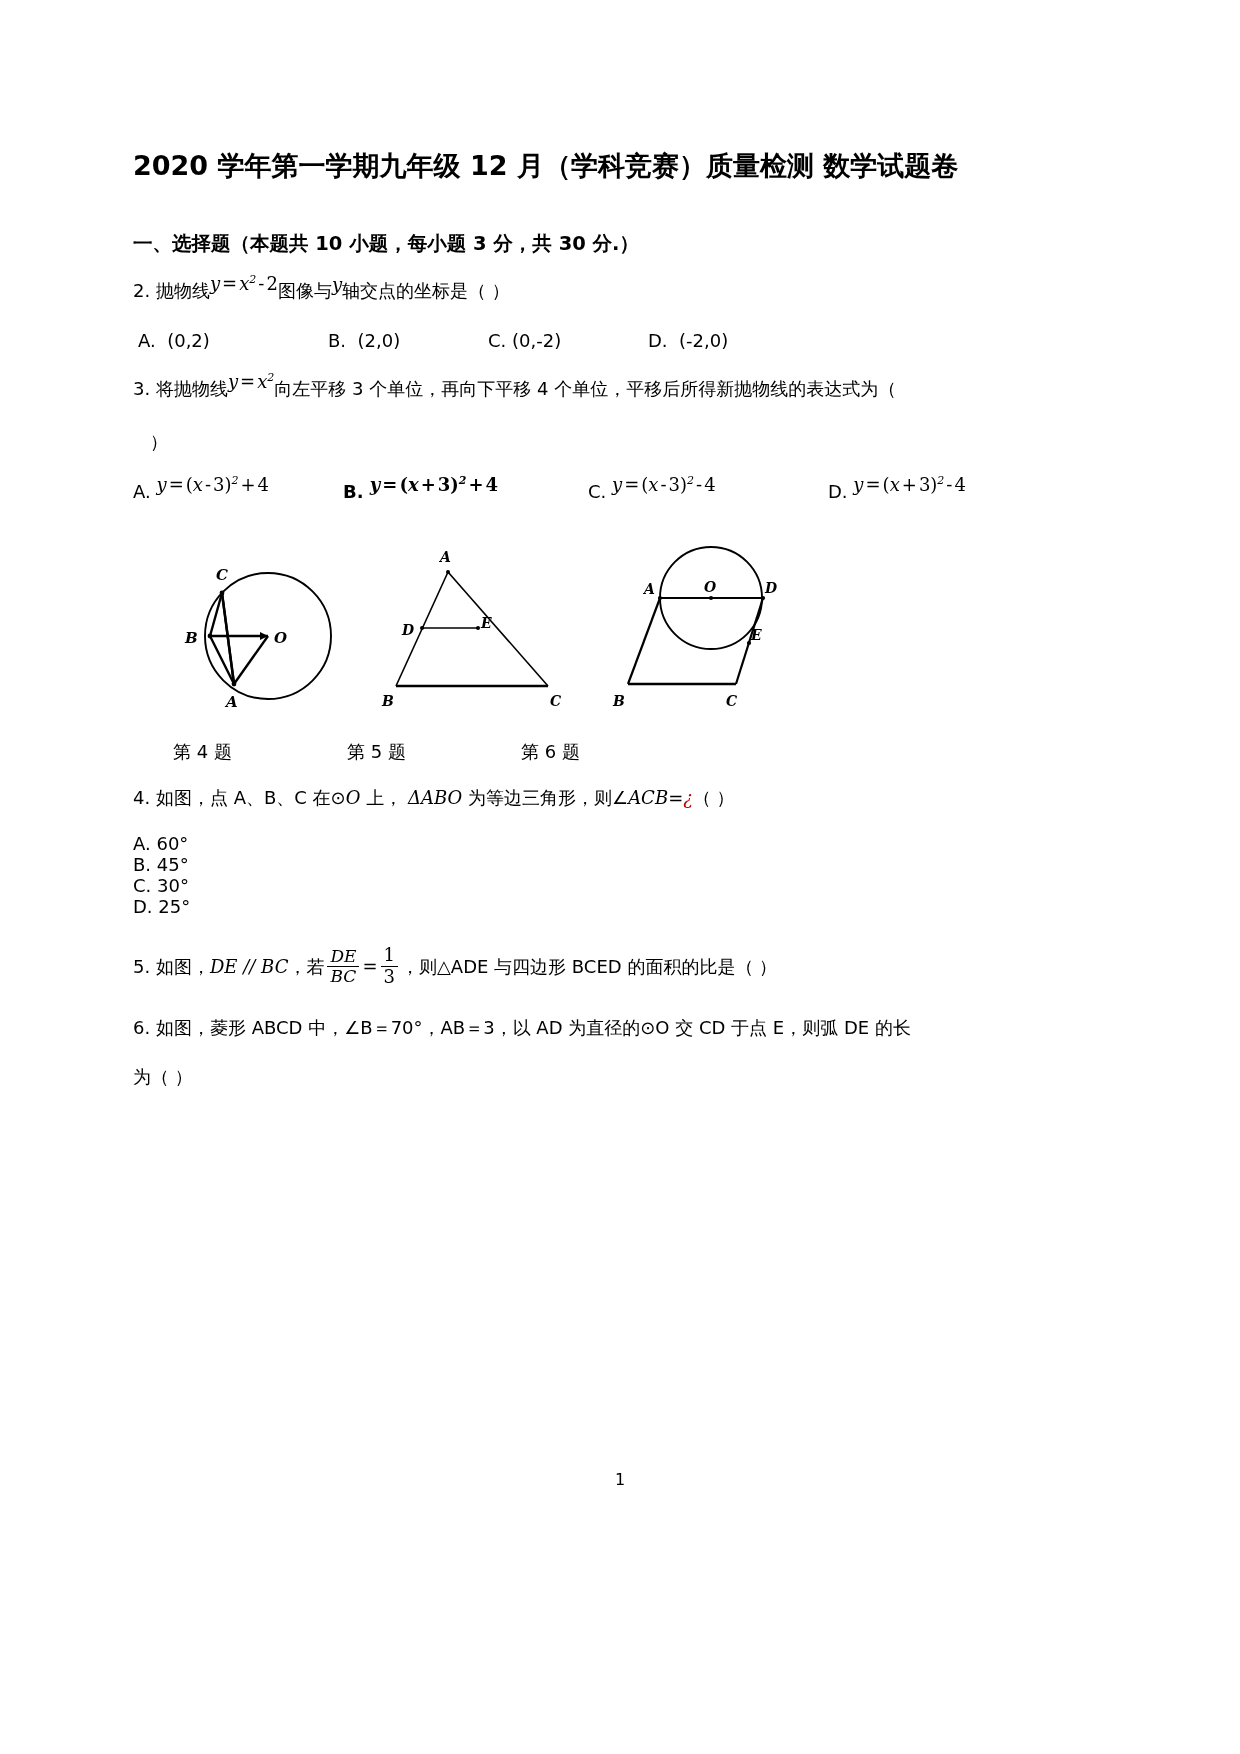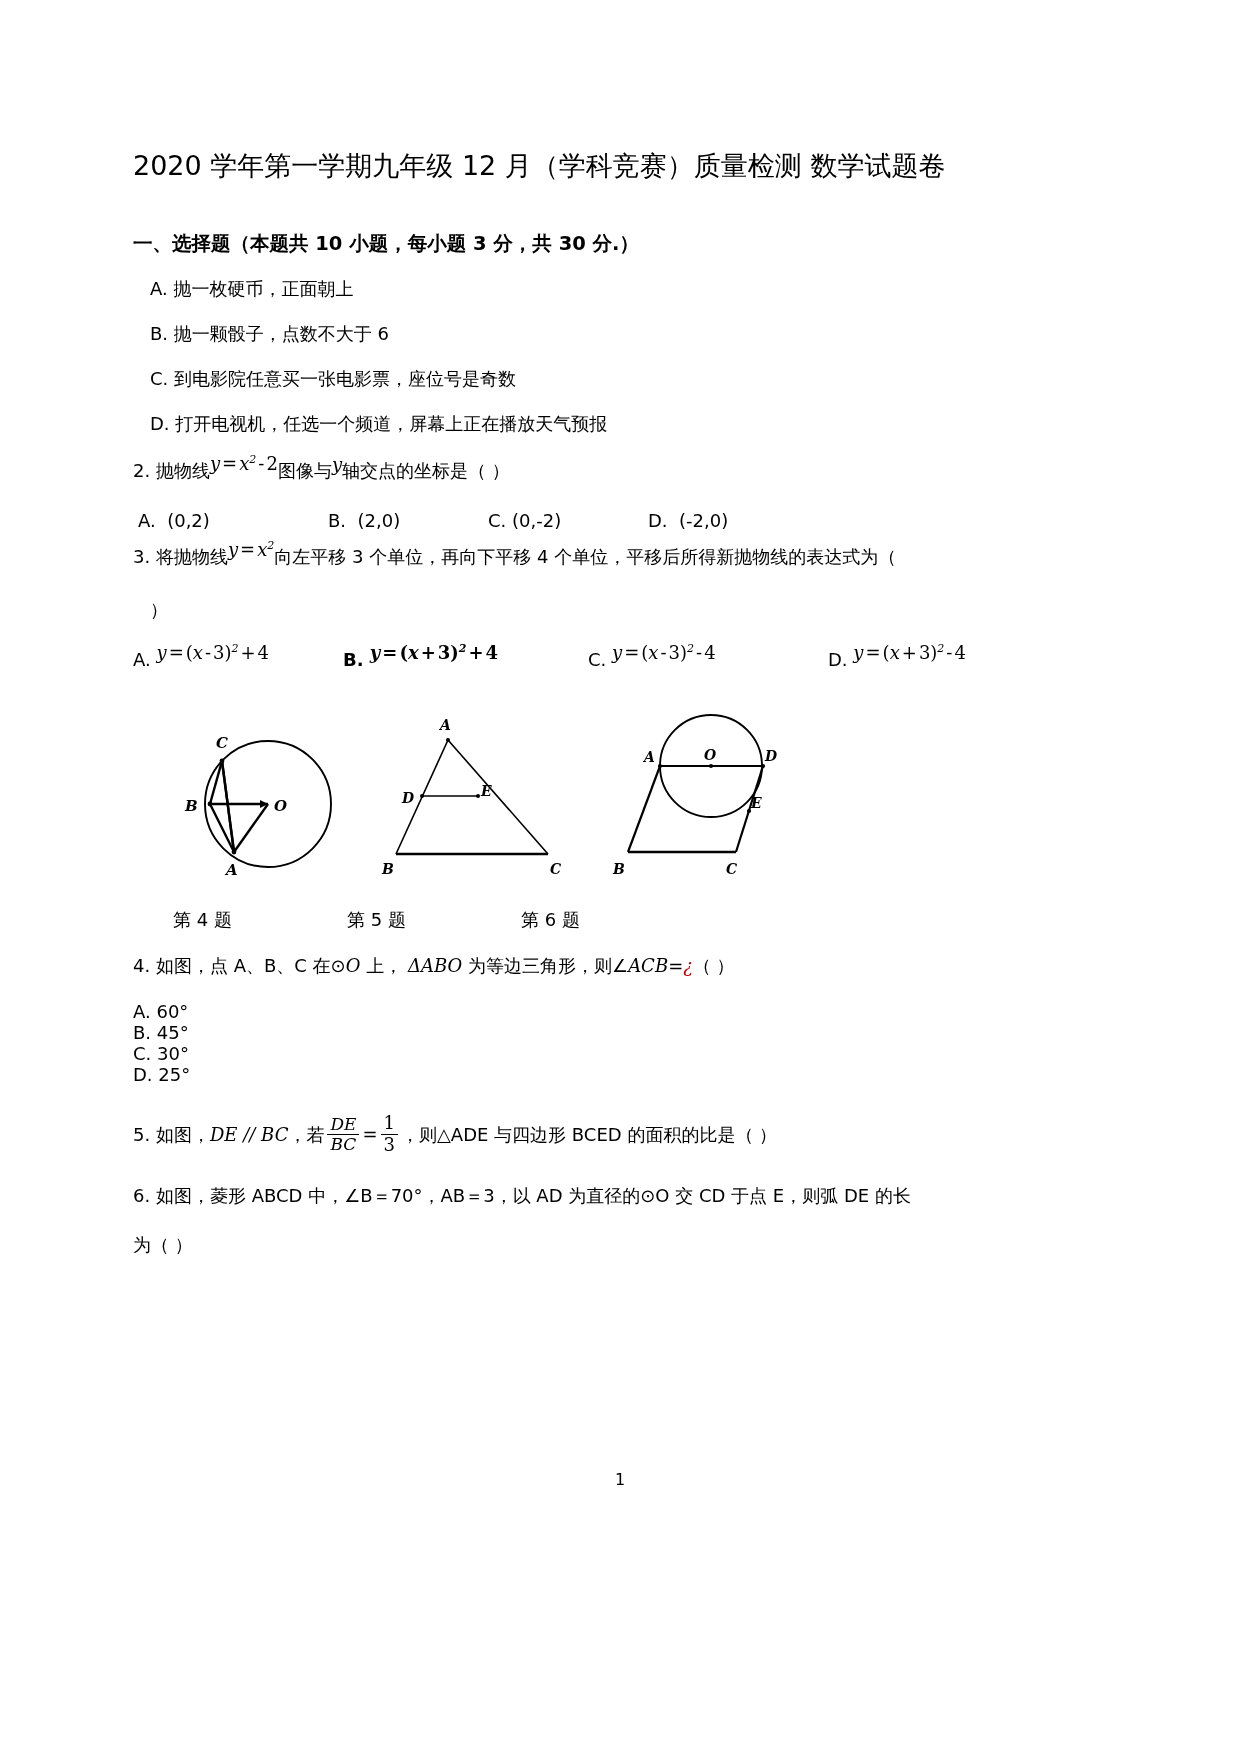--- a/index.html
+++ b/index.html
@@ -21,21 +21,21 @@
     box-sizing: border-box;
   }
   .content {
     position: absolute;
     left: 133px;
     top: 0;
     width: 975px;
   }
   .doc-title {
     font-size: 27px;
-    font-weight: normal;
+    font-weight: bold;
     letter-spacing: 0px;
     margin-top: 148px;
     line-height: 1.3;
     white-space: nowrap;
   }
   .section-head {
     font-size: 19.5px;
     font-weight: bold;
     margin-top: 47px;
     line-height: 1.4;
@@ -147,39 +147,33 @@
 </head>
 <body>
 
 <div class="page">
   <div class="content">
 
     <div class="doc-title">2020 学年第一学期九年级 12 月（学科竞赛）质量检测 数学试题卷</div>
 
     <div class="section-head">一、选择题（本题共 10 小题，每小题 3 分，共 30 分.）</div>
 
-    <div class="sub-list">
-      <div class="item">A. 抛一枚硬币，正面朝上</div>
-      <div class="item">B. 抛一颗骰子，点数不大于 6</div>
-      <div class="item">C. 到电影院任意买一张电影票，座位号是奇数</div>
-      <div class="item">D. 打开电视机，任选一个频道，屏幕上正在播放天气预报</div>
-    </div>
 
     <div class="q">
       <span>2.</span>
       <span>抛物线</span><span class="math-raise"><span class="mi">y</span><span class="mop">=</span><span class="mi">x</span><sup class="ex">2</sup><span class="mop">-</span><span class="mn">2</span></span><span>图像与</span><span class="math-raise-sm mi">y</span><span>轴交点的坐标是（  ）</span>
     </div>
     <div class="choices" style="margin-top:26px;align-items:flex-end;">
       <span class="ch" style="width:190px; padding-left:5px;"><span>A.</span>&nbsp;&nbsp;<span>(0,2)</span></span>
       <span class="ch" style="width:160px;"><span>B.</span>&nbsp;&nbsp;<span>(2,0)</span></span>
       <span class="ch" style="width:160px;"><span>C.</span>&nbsp;<span>(0,-2)</span></span>
       <span class="ch"><span>D.</span>&nbsp;&nbsp;<span>(-2,0)</span></span>
     </div>
 
-    <div class="q" style="margin-top:12px;">
+    <div class="q" style="margin-top:24px;">
       <span>3.</span>
       <span>将抛物线</span><span class="math-raise"><span class="mi">y</span><span class="mop">=</span><span class="mi">x</span><sup class="ex">2</sup></span><span>向左平移 3 个单位，再向下平移 4 个单位，平移后所得新抛物线的表达式为（</span>
     </div>
     <div class="q" style="margin-top:26px; padding-left:17px;">）</div>
 
     <div style="display:flex; margin-top:26px; font-size:18px;">
       <span style="width:210px;">
         <span>A.</span>
         <span class="math-raise"><span class="mi">y</span><span class="mop">=</span><span class="mn">(</span><span class="mi">x</span><span class="mop">-</span><span class="mn">3)</span><sup class="ex">2</sup><span class="mop">+</span><span class="mn">4</span></span>
       </span>

